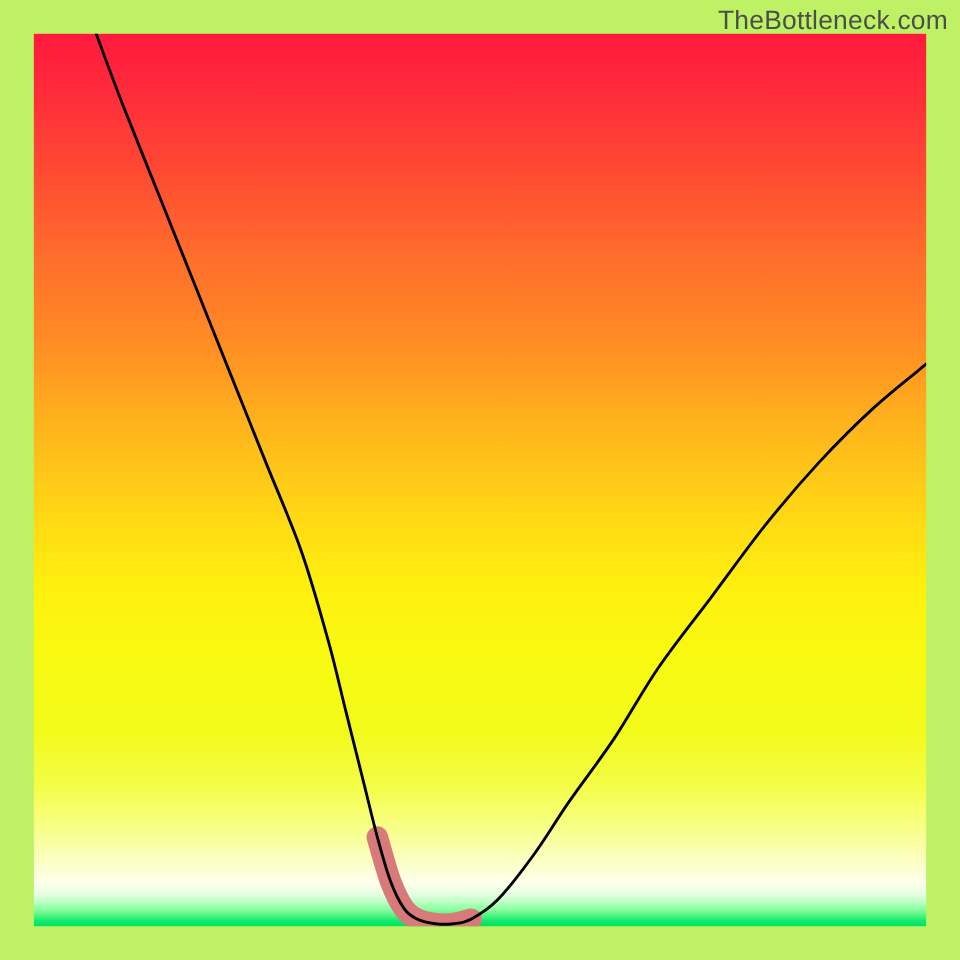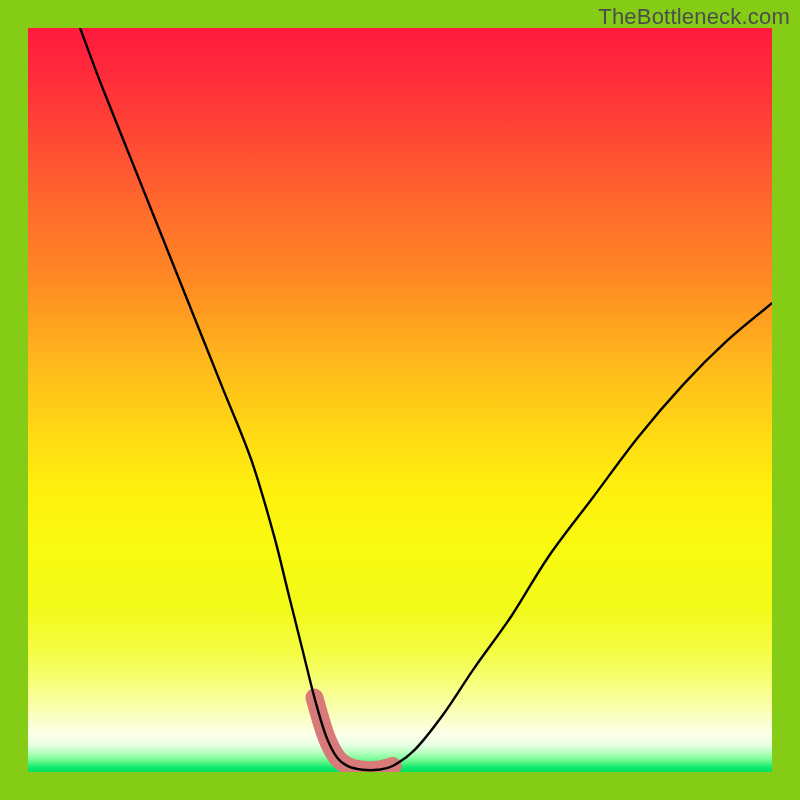--- a/index.html
+++ b/index.html
@@ -8,21 +8,21 @@
     width: 800px;
     height: 800px;
     background: #000;
     overflow: hidden;
     font-family: Arial, Helvetica, sans-serif;
   }
   .frame {
     position: relative;
     width: 800px;
     height: 800px;
-    background: #84cc16;
+    background: #bef264;
   }
   .plot-area {
     position: absolute;
     left: 28px;
     top: 28px;
     width: 744px;
     height: 744px;
     overflow: hidden;
   }
   .gradient-bg {

